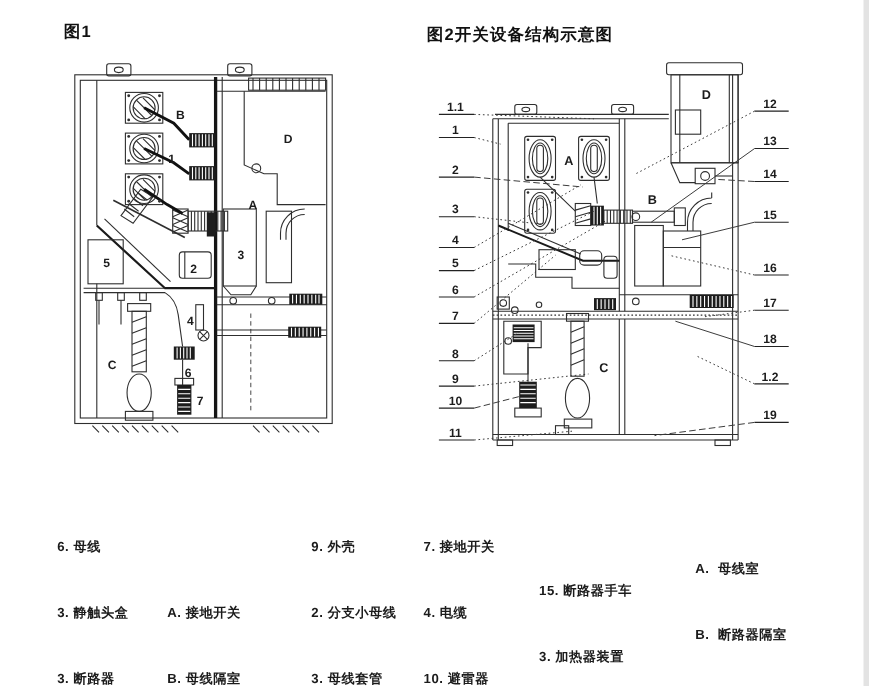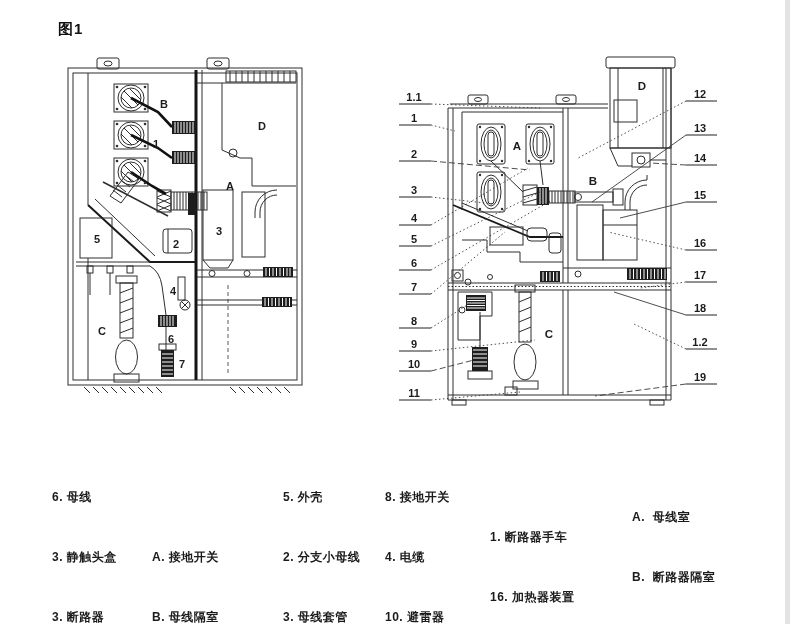--- a/index.html
+++ b/index.html
@@ -11,20 +11,21 @@
         white-space:pre;letter-spacing:0.5px;}
   svg{position:absolute;left:0;top:0;}
   svg text{font-family:"Liberation Sans",sans-serif;font-weight:700;fill:#1c1c1c;}
 </style>
 </head>
 <body>
 
 <div class="page">
 
   <div class="title" style="left:58px;top:20px;">图1</div>
+  <div class="title" style="left:388px;top:22px;">图2开关设备结构示意图</div>
 
   <svg width="790" height="624" viewBox="0 0 790 624">
 
     <g stroke="#2e2e2e" fill="none" stroke-width="1">
 
       <rect x="68" y="68" width="234" height="317"></rect>
       <rect x="73" y="73" width="224" height="307"></rect>
       <rect x="97" y="58" width="22" height="11" rx="2"></rect>
         <ellipse cx="108" cy="63.5" rx="4" ry="2.5"></ellipse>
       <rect x="207" y="58" width="22" height="11" rx="2"></rect>
@@ -332,40 +333,40 @@
     
     
   </div>
   <div class="lcol" style="left:152px;top:507px;">
     <div>A. 接地开关</div>
     <div>B. 母线隔室</div>
     
     
   </div>
   <div class="lcol" style="left:283px;top:447px;">
-    <div>5. 外壳</div>
+    <div>9. 外壳</div>
     <div>2. 分支小母线</div>
     <div>3. 母线套管</div>
     
     
     
     
   </div>
   <div class="lcol" style="left:385px;top:447px;">
-    <div>8. 接地开关</div>
+    <div>7. 接地开关</div>
     <div>4. 电缆</div>
     <div>10. 避雷器</div>
     
     
     
     
   </div>
   <div class="lcol" style="left:490px;top:487px;">
-    <div>1. 断路器手车</div>
-    <div>16. 加热器装置</div>
+    <div>15. 断路器手车</div>
+    <div>3. 加热器装置</div>
     
     
     
   </div>
   <div class="lcol" style="left:632px;top:467px;">
     <div>A.  母线室</div>
     <div>B.  断路器隔室</div>
     
     
     

